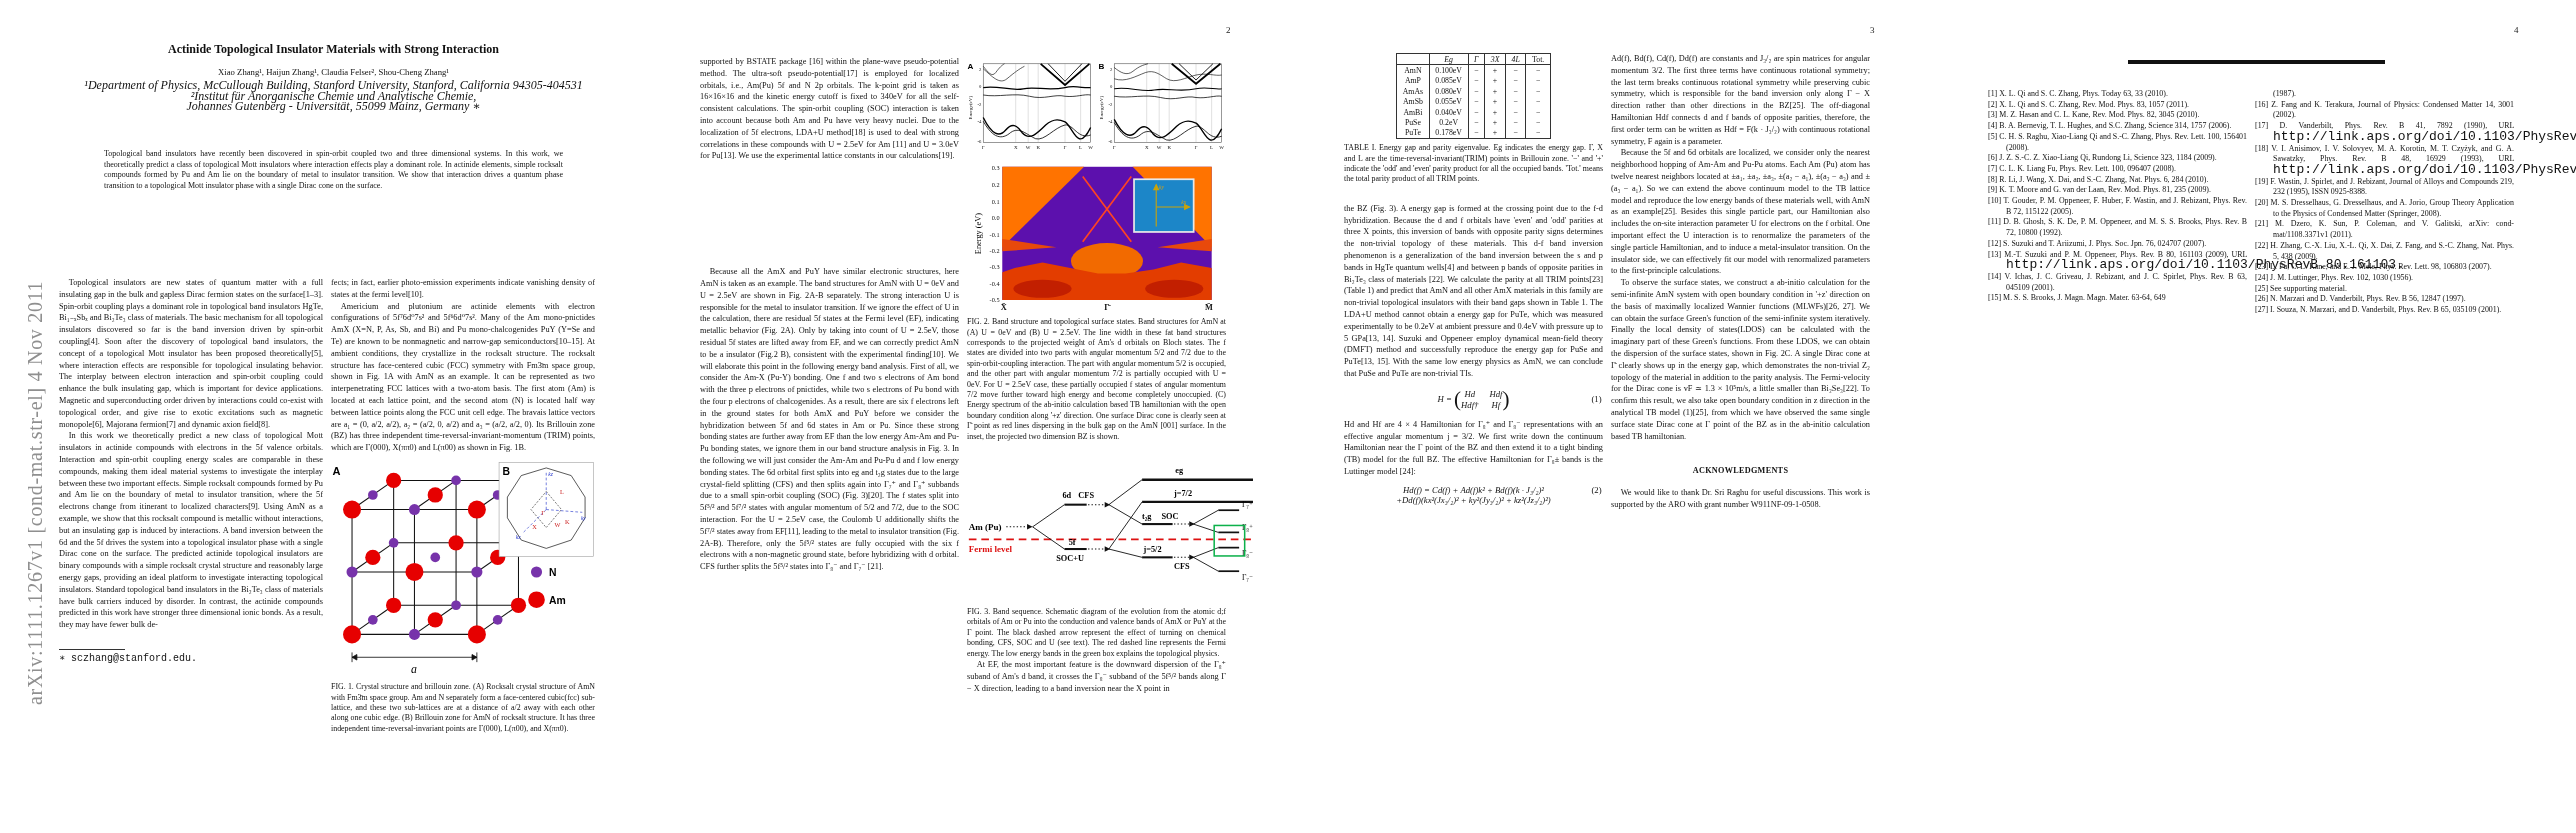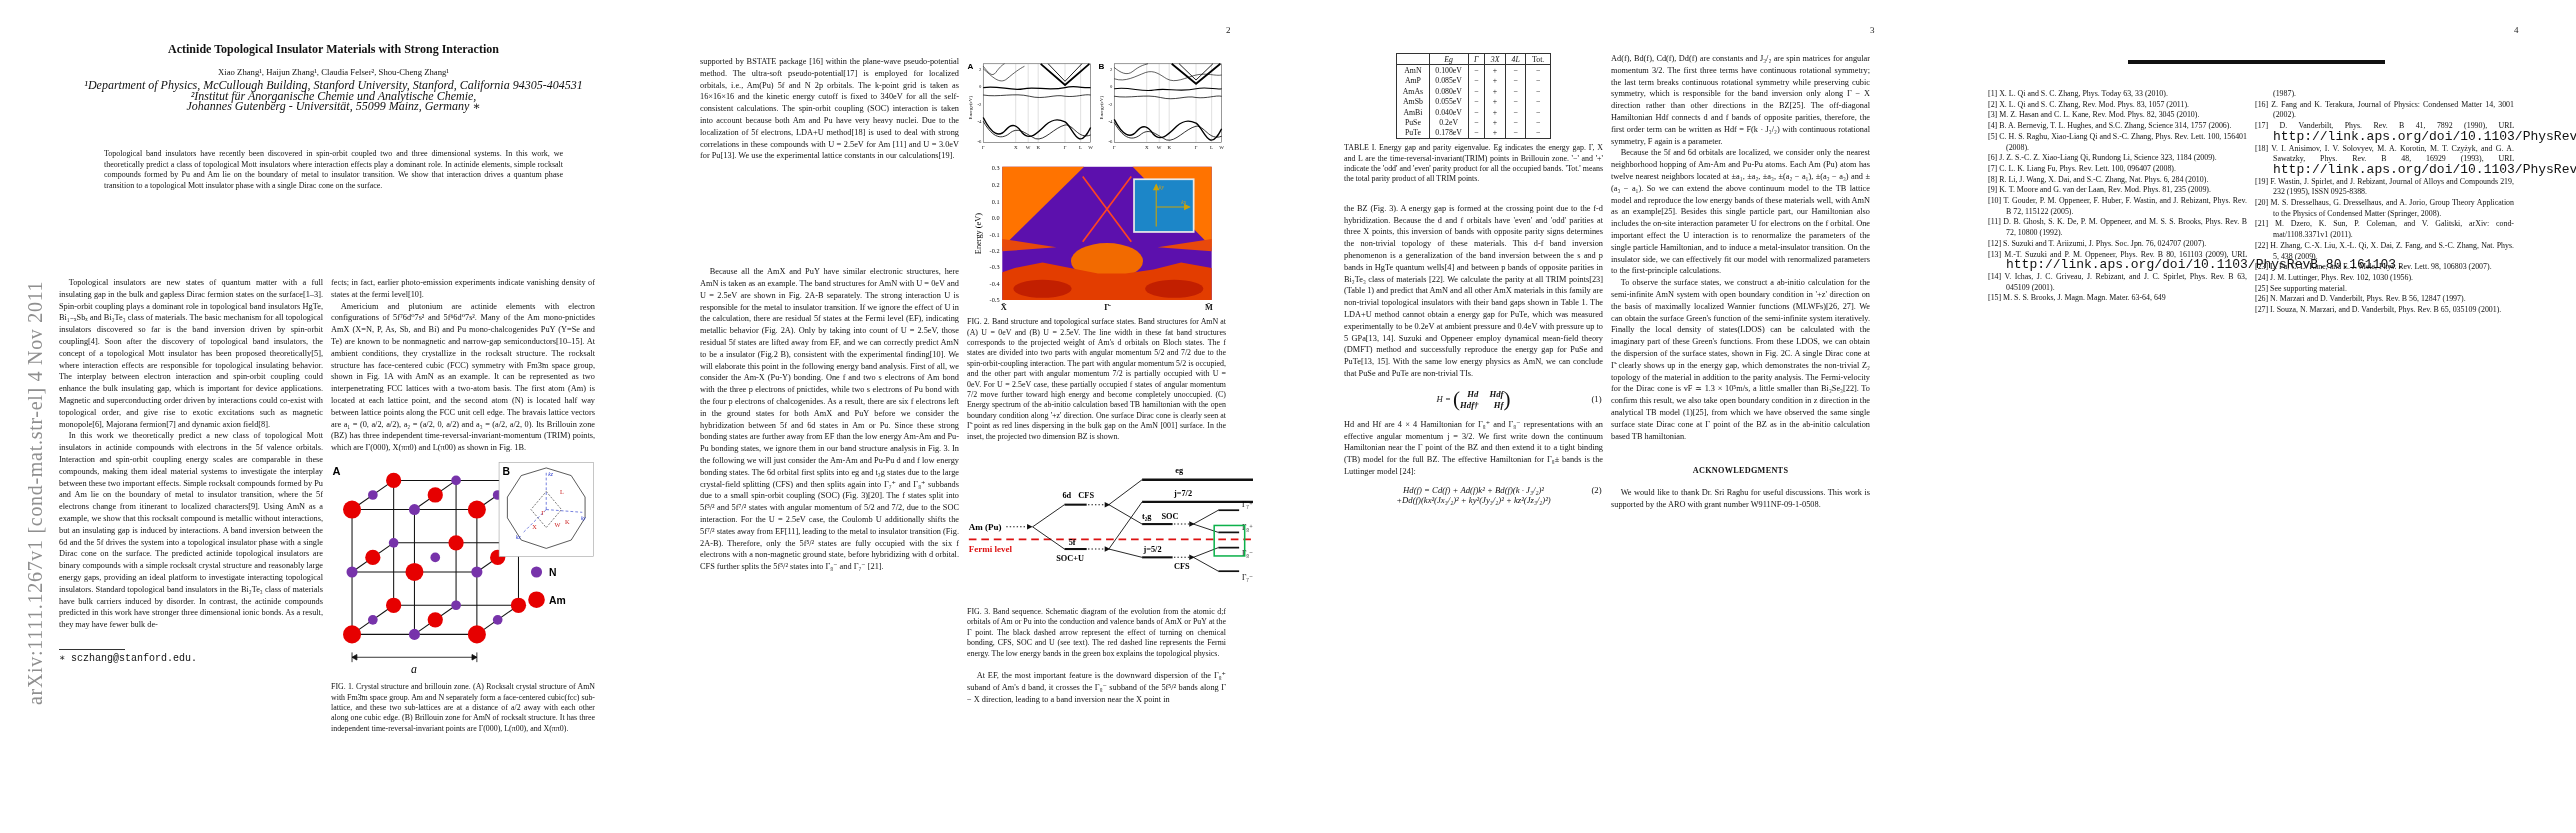--- a/index.html
+++ b/index.html
@@ -24,21 +24,21 @@
   .cap{font-size:7.9px;line-height:10.4px;text-align:justify;margin:4.2px 0 0 0;}
   .spacer150{height:104px;}
   .fnblock{margin-top:18px;}
   .fnrule{width:66px;border-top:0.7px solid #333;margin-bottom:4.2px;}
   .footnote{font-size:10px;line-height:9.7px;font-family:Liberation Mono, monospace;}
   .figwrap{margin:7px 0 2.8px 0;}
   .bandrow{display:flex;gap:2.8px;}
   .eq{position:relative;text-align:center;font-style:italic;font-size:8.7px;margin:7px 0;}
   .eqtag{position:absolute;right:1.4px;top:50%;transform:translateY(-50%);font-style:normal;}
   .matrix{display:inline-grid;grid-template-columns:auto auto;column-gap:11px;row-gap:1.4px;
-     vertical-align:middle;text-align:right;font-weight:bold;}
+     vertical-align:middle;text-align:center;}
   .paren{font-size:21px;font-weight:300;vertical-align:middle;font-style:normal;}
   .ptable{border-collapse:collapse;border:1.4px solid #333;margin:0 auto;}
   .ptable th,.ptable td{border-left:0.7px solid #333;padding:0.7px 5.6px;font-size:7.8px;
      text-align:center;font-weight:normal;}
   .ptable th{border-bottom:1px solid #333;font-style:italic;}
   .ptable td:first-child,.ptable th:first-child{border-left:none;}
   .ackhead{text-align:center;font-weight:bold;font-size:8.2px;letter-spacing:0.3px;
      margin:23.6px 0 12.5px 0;}
   .ref{font-size:7.9px;line-height:10.7px;text-align:justify;
      padding-left:18px;text-indent:-18px;margin:0;}
@@ -379,21 +379,21 @@
         </g>
         <g font-size="11">
           <text x="396" y="80">Γ₇⁺</text>
           <text x="396" y="112">Γ₈⁺</text>
           <text x="396" y="150">Γ₈⁻</text>
           <text x="396" y="184">Γ₇⁻</text>
         </g>
         <rect x="356" y="106" width="44" height="44" fill="none" stroke="#0db14b" stroke-width="2.2"></rect>
       </svg>
       <p class="cap">FIG. 3.  Band sequence.  Schematic diagram of the evolution from the atomic d;f orbitals of Am or Pu into the conduction and valence bands of AmX or PuY at the Γ point. The black dashed arrow represent the effect of turning on chemical bonding, CFS, SOC and U (see text). The red dashed line represents the Fermi energy. The low energy bands in the green box explains the topological physics.</p>
-      <p class="par ind" style="margin-top:11px">At EF, the most important feature is the downward dispersion of the Γ₈⁺ suband of Am's d band, it crosses the Γ₈⁻ subband of the 5f⁵/² bands along Γ − X direction, leading to a band inversion near the X point in</p>
+      <p class="par ind" style="">At EF, the most important feature is the downward dispersion of the Γ₈⁺ suband of Am's d band, it crosses the Γ₈⁻ subband of the 5f⁵/² bands along Γ − X direction, leading to a band inversion near the X point in</p>
     </div>
   </div>
 </div>
 
 <div class="page" id="page3">
   <div class="pageno">3</div>
   <div class="cols" style="left:56px;top:53px;">
     <div class="c2">
       <table class="ptable">
         <tbody>

